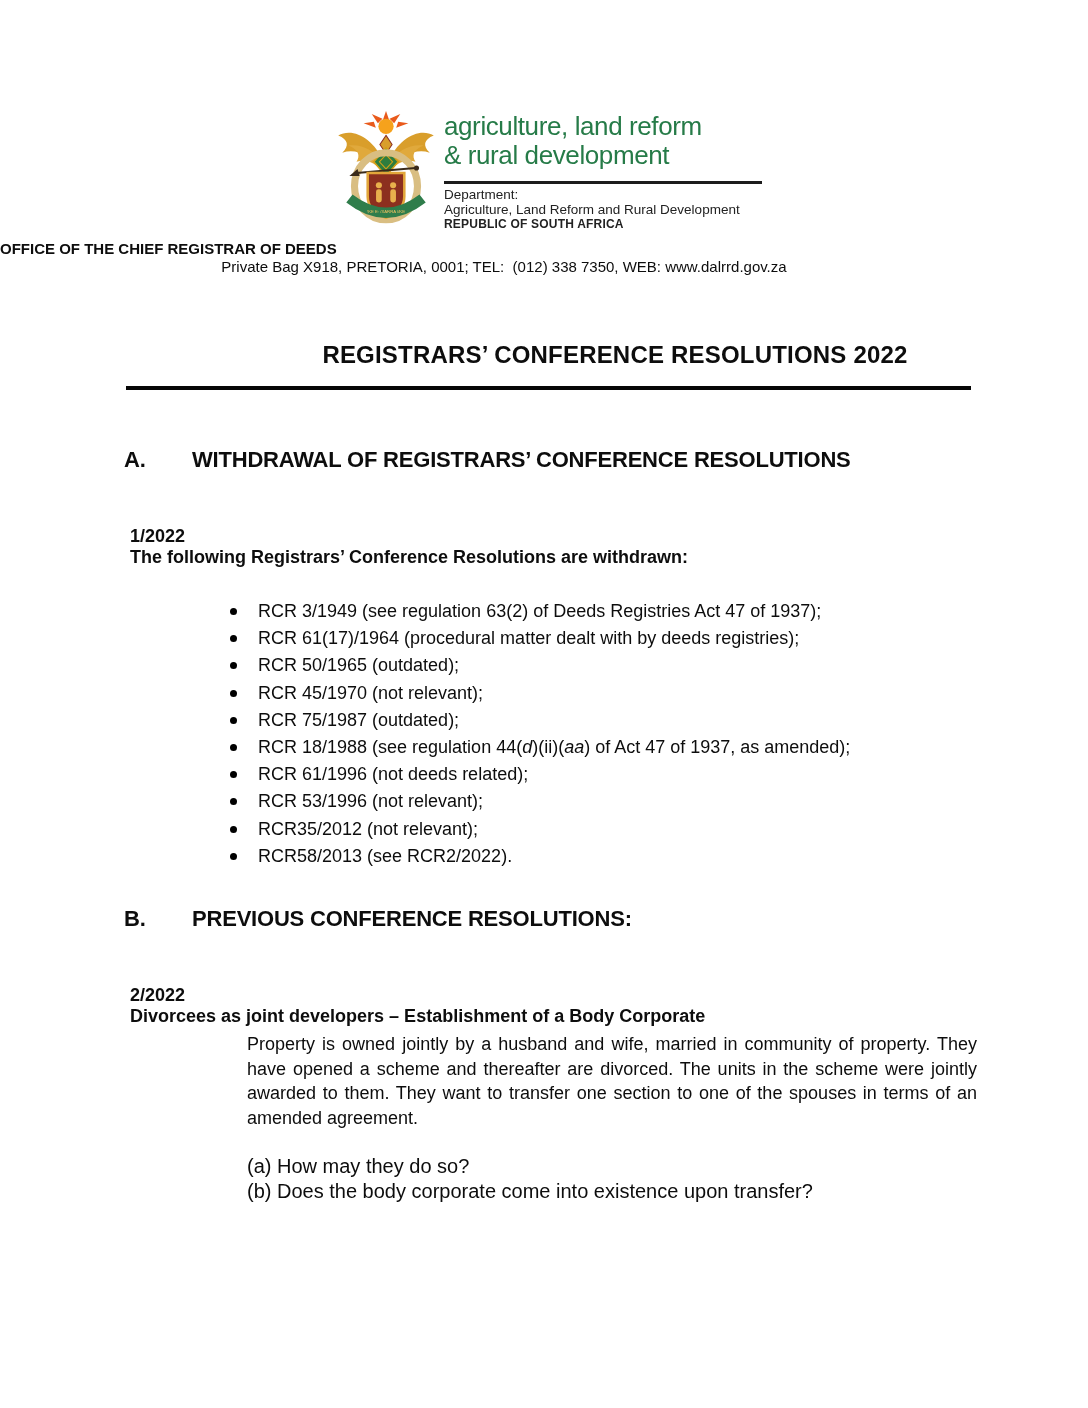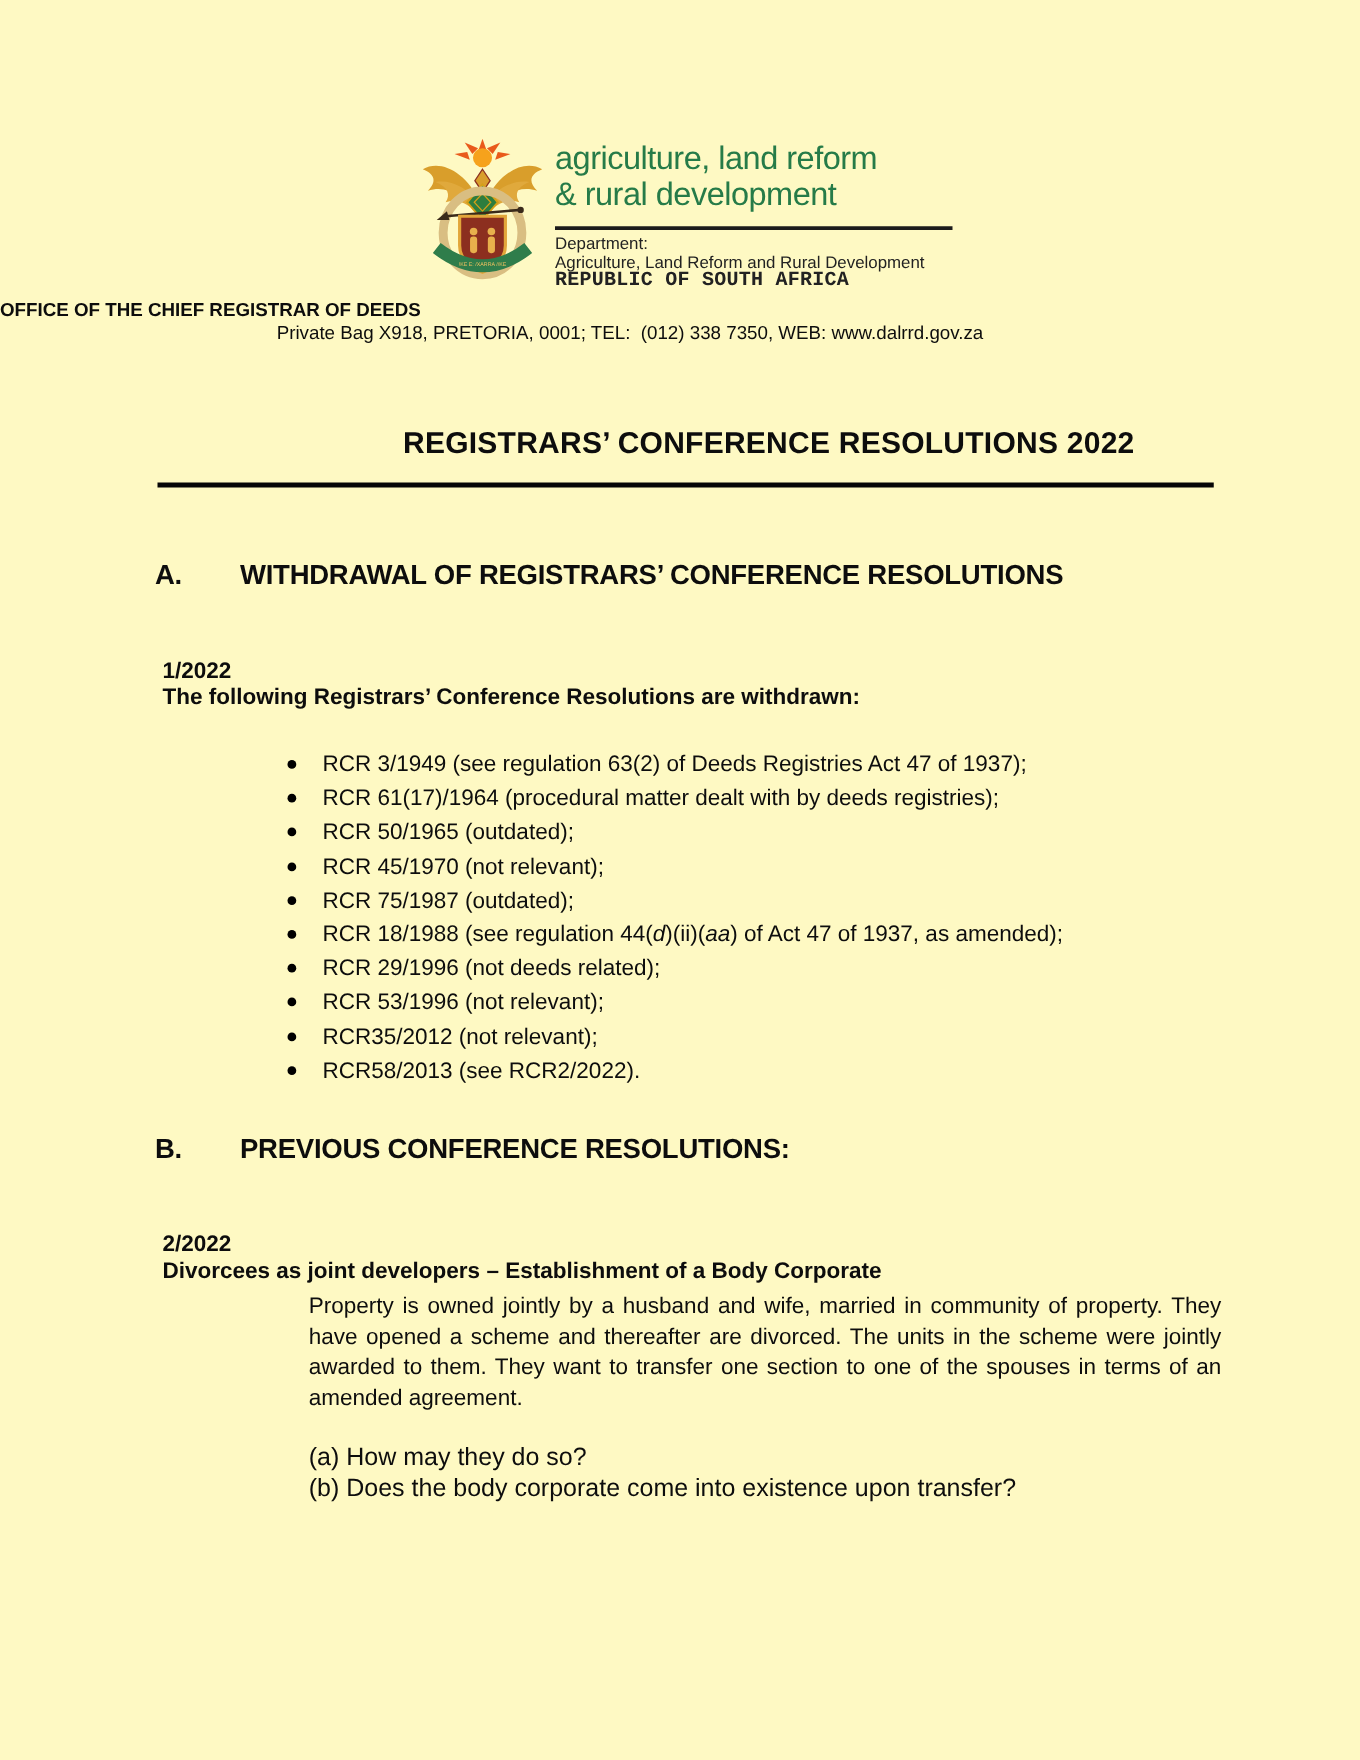--- a/index.html
+++ b/index.html
@@ -1,28 +1,28 @@
 <!DOCTYPE html>
 <html><head>
 <meta charset="utf-8">
 <style>
   html,body{margin:0;padding:0;background:#777;}
   .page{
     position:relative;width:1088px;height:1408px;margin:0 auto;
-    background:#fef9c3;color:#0d0d0d;
+    background:#ffffff;color:#0d0d0d;
     font-family:"Liberation Sans", sans-serif;
     overflow:hidden;
   }
   .abs{position:absolute;}
   
   .crest{left:336px;top:111px;width:100px;height:122px;}
   .brand{left:444px;top:112px;font-size:26px;line-height:29px;color:#267b48;letter-spacing:-0.4px;}
   .brand-rule{left:444px;top:181px;width:318px;height:3px;background:#1c1c1c;}
   .dept{left:444px;top:187px;font-size:13.5px;line-height:15px;color:#222;}
-  .dept .country{font-weight:bold;font-size:16px;letter-spacing:0.2px;font-family:Liberation Mono, monospace;}
+  .dept .country{font-weight:bold;font-size:12px;letter-spacing:0.2px;}
   .office1{left:0;top:240px;width:1088px;font-weight:bold;font-size:15px;}
   .office2{left:0;top:258px;width:1008px;text-align:center;font-size:15px;white-space:pre-wrap;}
   
   .doc-title{left:0;top:327px;width:1088px;box-sizing:border-box;padding-left:142px;
     text-align:center;font-size:24px;font-weight:bold;letter-spacing:0.2px;margin-top:14px;}
   .title-rule{left:126px;top:386px;width:845px;height:4px;background:#060606;}
   
   .sec-head{display:flex;font-size:22px;font-weight:bold;letter-spacing:-0.2px;}
   .sec-head .letter{width:68px;flex:none;}
   .sec-a{left:124px;top:447px;width:860px;}
@@ -116,21 +116,21 @@
     <span>The following Registrars’ Conference Resolutions are withdrawn:</span>
   </div>
 
   <ul class="abs bullets">
     <li><span class="dot"></span><span>RCR 3/1949 (see regulation 63(2) of Deeds Registries Act 47 of 1937);</span></li>
     <li><span class="dot"></span><span>RCR 61(17)/1964 (procedural matter dealt with by deeds registries);</span></li>
     <li><span class="dot"></span><span>RCR 50/1965 (outdated);</span></li>
     <li><span class="dot"></span><span>RCR 45/1970 (not relevant);</span></li>
     <li><span class="dot"></span><span>RCR 75/1987 (outdated);</span></li>
     <li><span class="dot"></span><span><span>RCR 18/1988 (see regulation 44(</span><span class="ital">d</span><span>)(ii)(</span><span class="ital">aa</span><span>) of Act 47 of 1937, as amended);</span></span></li>
-    <li><span class="dot"></span><span>RCR 29/1996 (not deeds related);</span></li>
+    <li><span class="dot"></span><span>RCR 61/1996 (not deeds related);</span></li>
     <li><span class="dot"></span><span>RCR 53/1996 (not relevant);</span></li>
     <li><span class="dot"></span><span>RCR35/2012 (not relevant);</span></li>
     <li><span class="dot"></span><span>RCR58/2013 (see RCR2/2022).</span></li>
   </ul>
 
   <div class="abs sec-head sec-b">
     <span class="letter">B.</span>
     <span>PREVIOUS CONFERENCE RESOLUTIONS:</span>
   </div>
 

